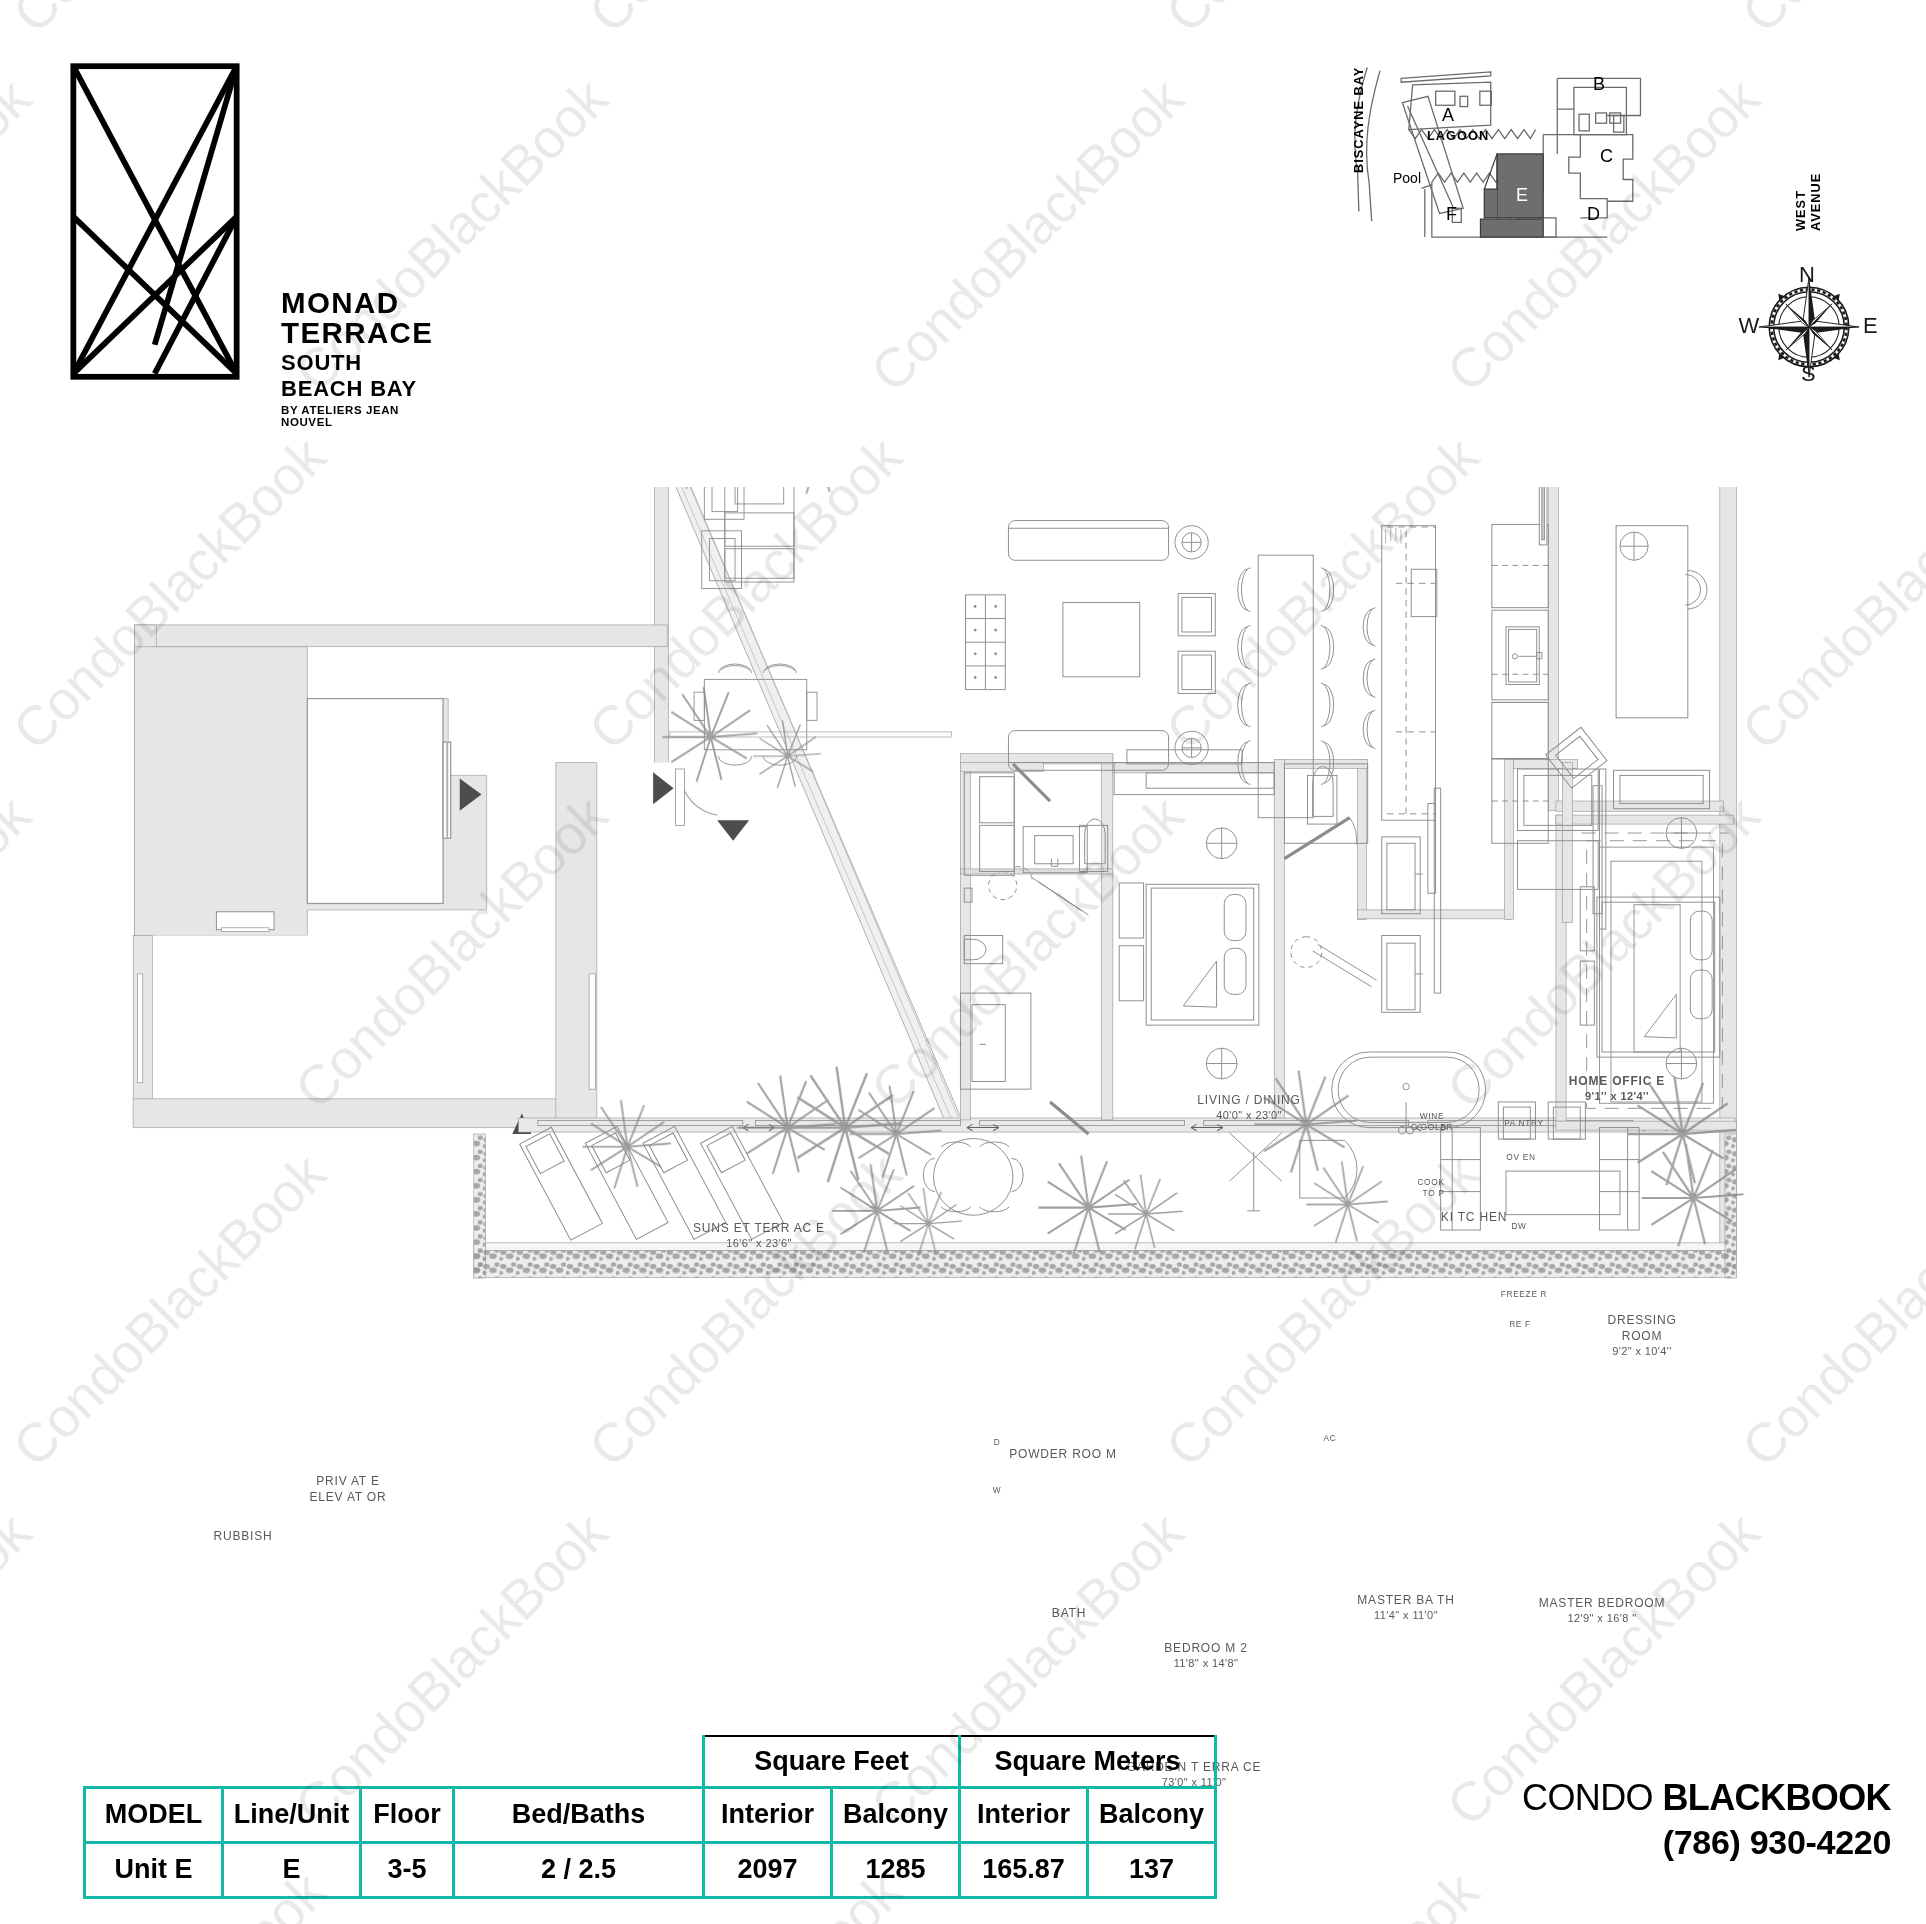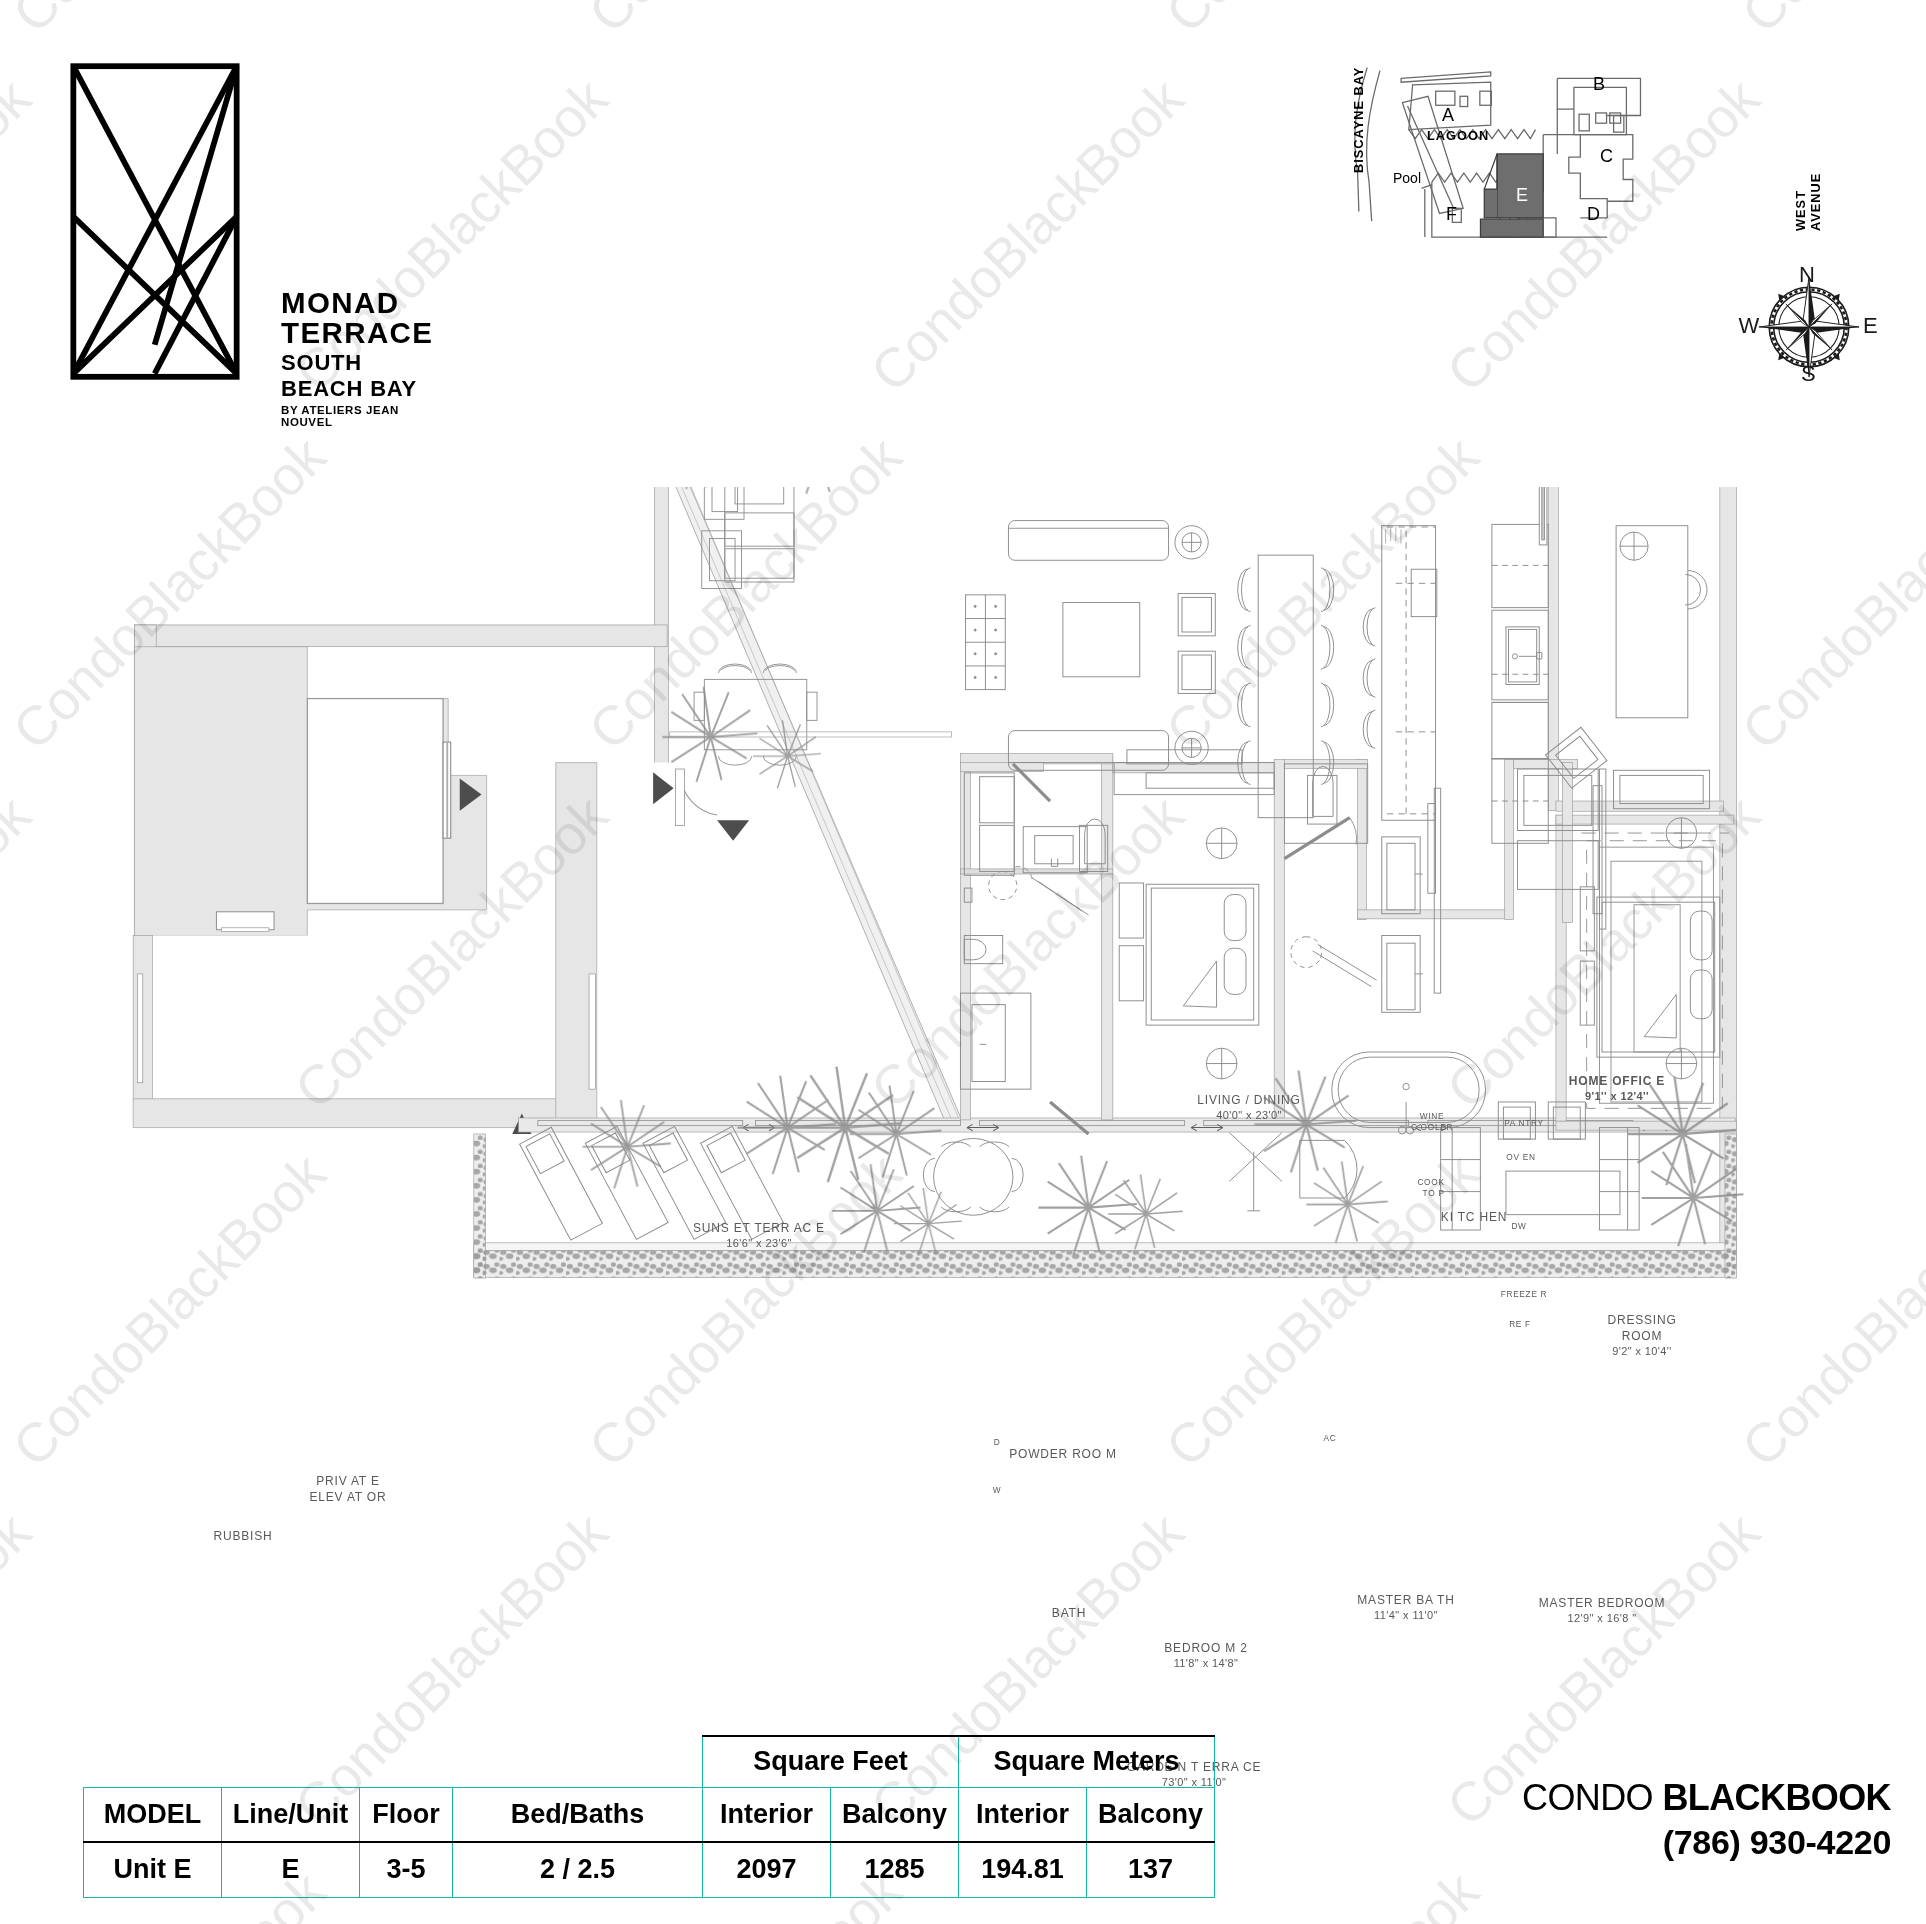--- a/index.html
+++ b/index.html
@@ -62,21 +62,21 @@
     white-space:nowrap;
     font-weight:400;
   }
   .rm-label .dim{ font-size:11px; letter-spacing:0.4px; display:block;}
   .tiny{ position:absolute; font-size:8.3px; color:#58595b; letter-spacing:0.7px; text-align:center; line-height:1.3; white-space:nowrap;}
 
   
   #spec{ position:absolute; left:83px; top:1735px; z-index:10;}
   table.spec{ border-collapse:collapse; font-size:27px; }
   table.spec td, table.spec th{
-    border:1px solid #14b8a6;
+    border:3px solid #14b8a6;
     text-align:center; font-weight:700;
     padding:0;
   }
   .hdr-top td{ height:51px; }
   .hdr-mid td{ height:55px; }
   .row-val td{ height:55px; font-weight:400; }
   .nb{ border:none !important; }
   .thick-top{ border-top:2.6px solid #000 !important; }
 
   
@@ -756,21 +756,21 @@
       <td style="width:128px">Interior</td>
       <td style="width:128px">Balcony</td>
     </tr>
     <tr class="row-val">
       <td class="thick-top">Unit E</td>
       <td class="thick-top">E</td>
       <td class="thick-top">3-5</td>
       <td class="thick-top">2 / 2.5</td>
       <td class="thick-top">2097</td>
       <td class="thick-top">1285</td>
-      <td class="thick-top">194.81</td>
+      <td class="thick-top">165.87</td>
       <td class="thick-top">137</td>
     </tr>
   </tbody>
     </table>
 </div>
 
 <div id="brand">
   <div class="b1"><span class="light">CONDO </span><span>BLACKBOOK</span></div>
   <div class="b2">(786) 930-4220</div>
 </div>

